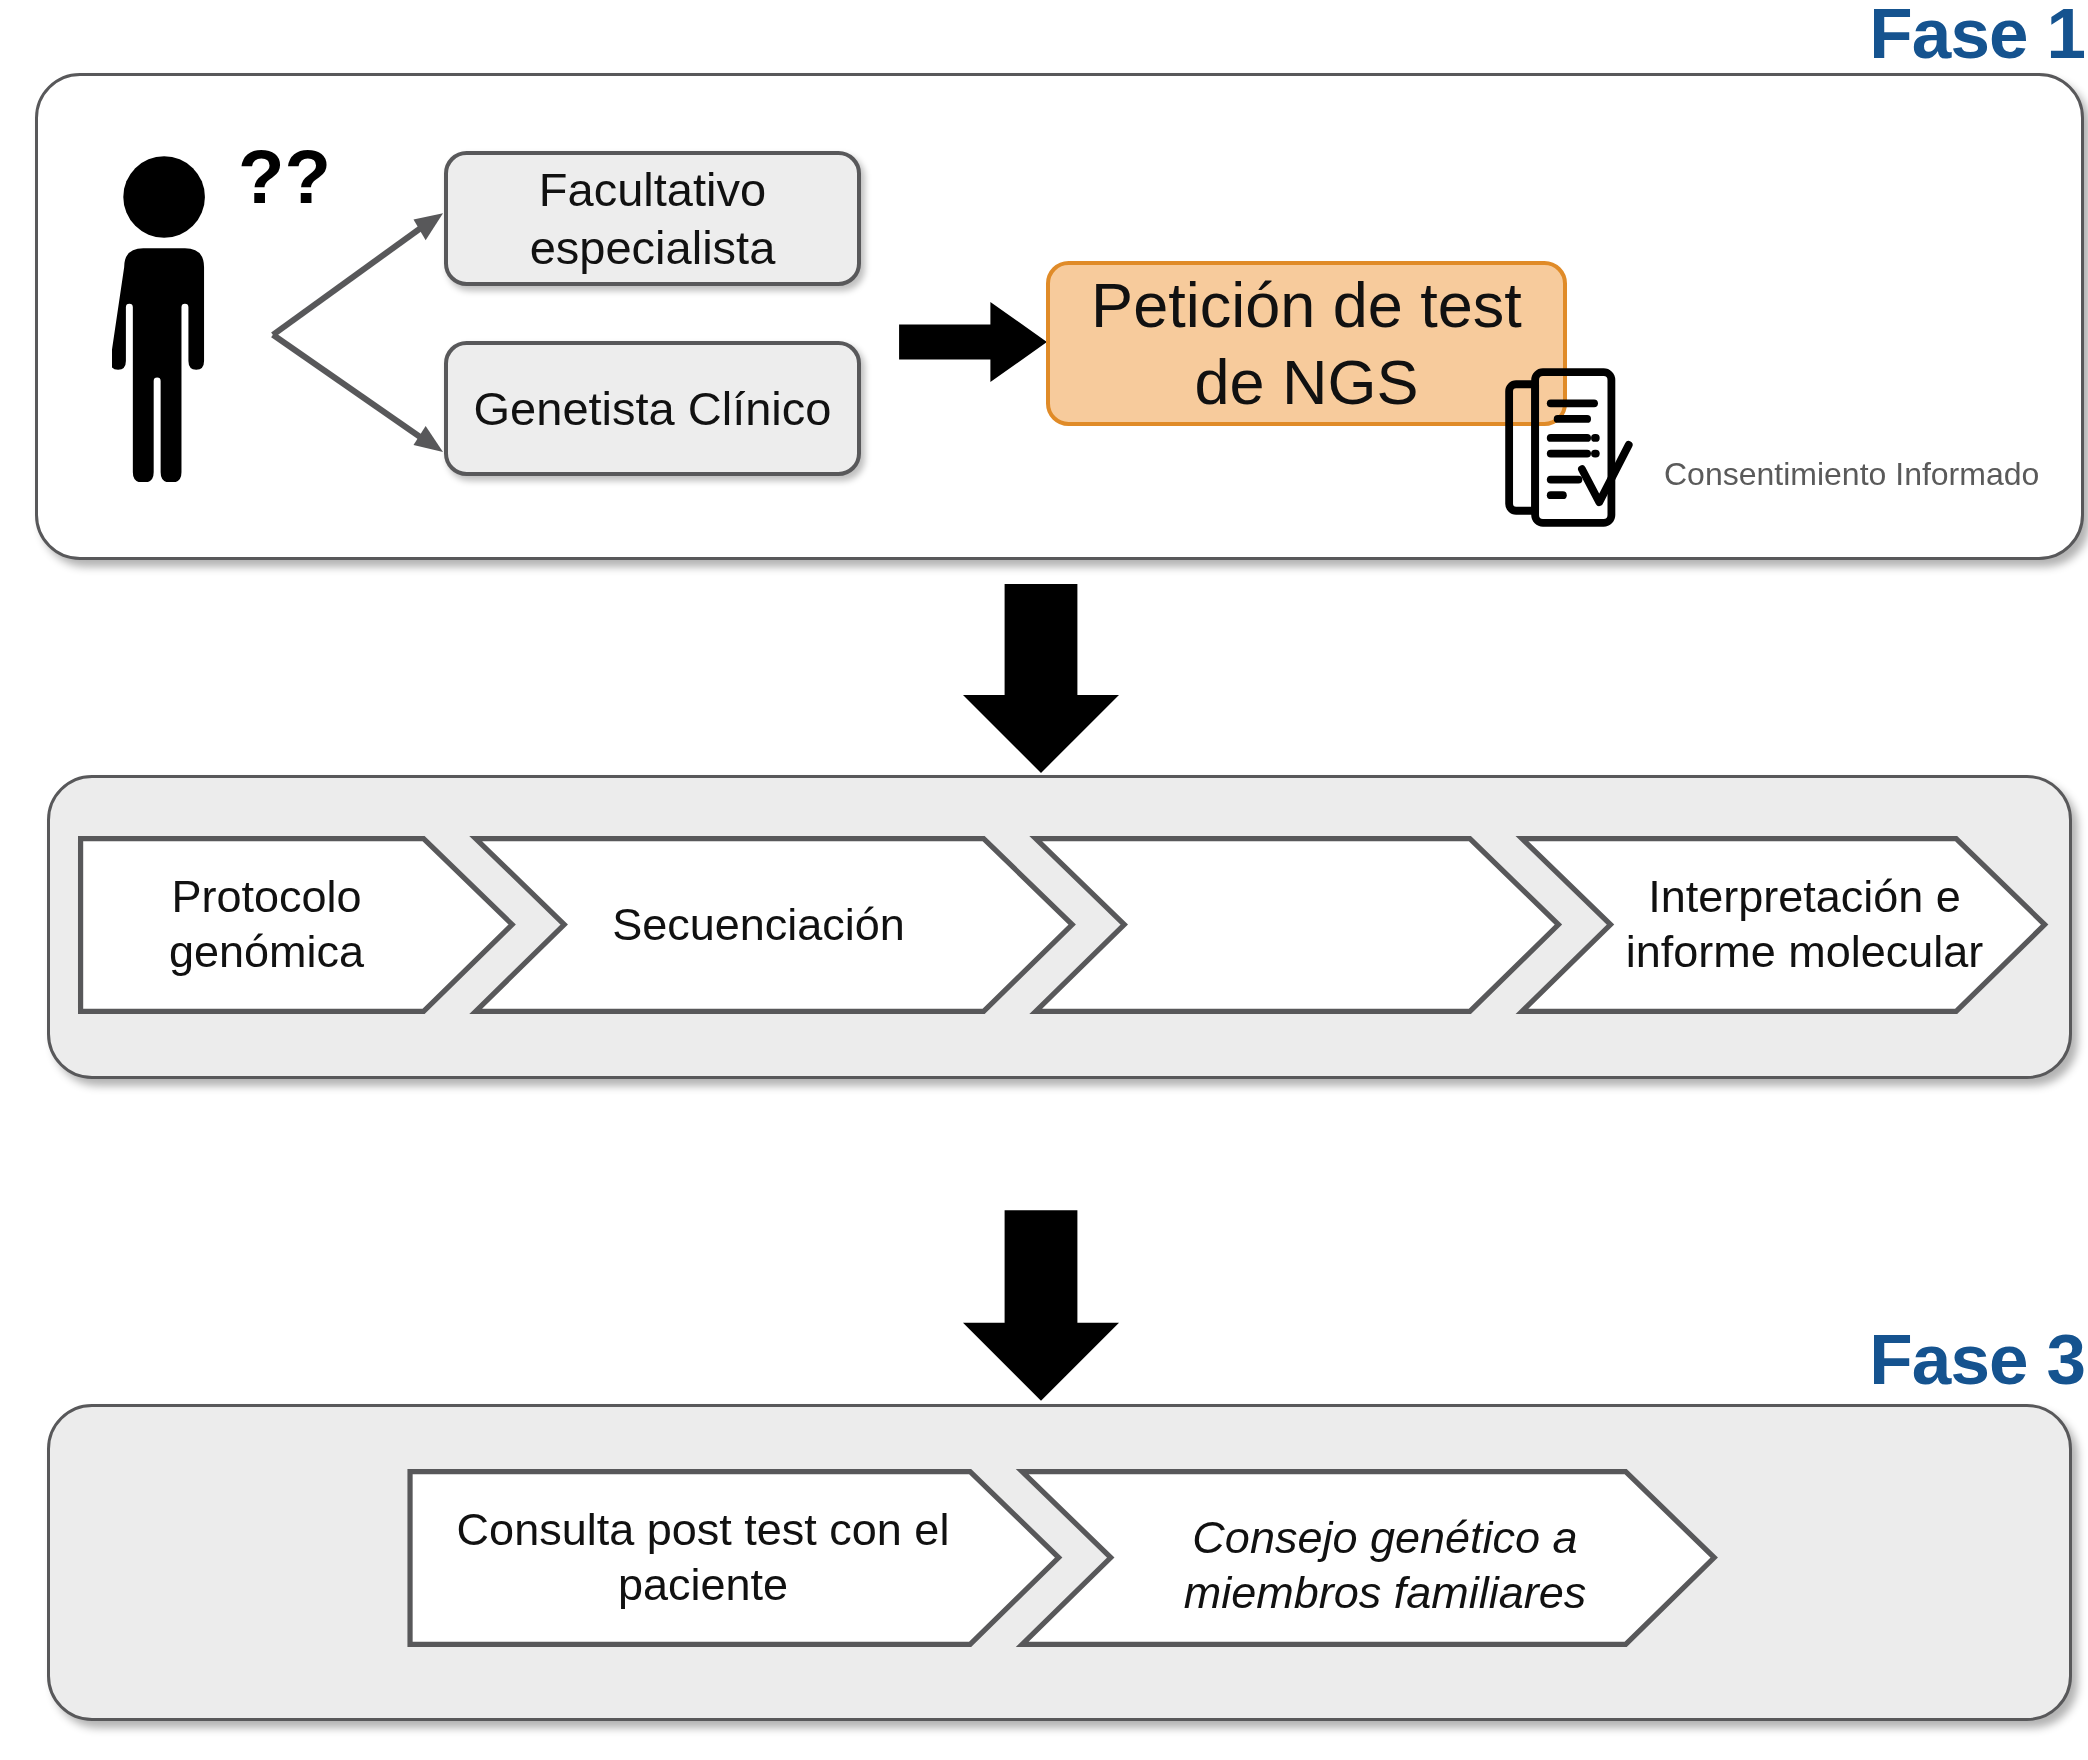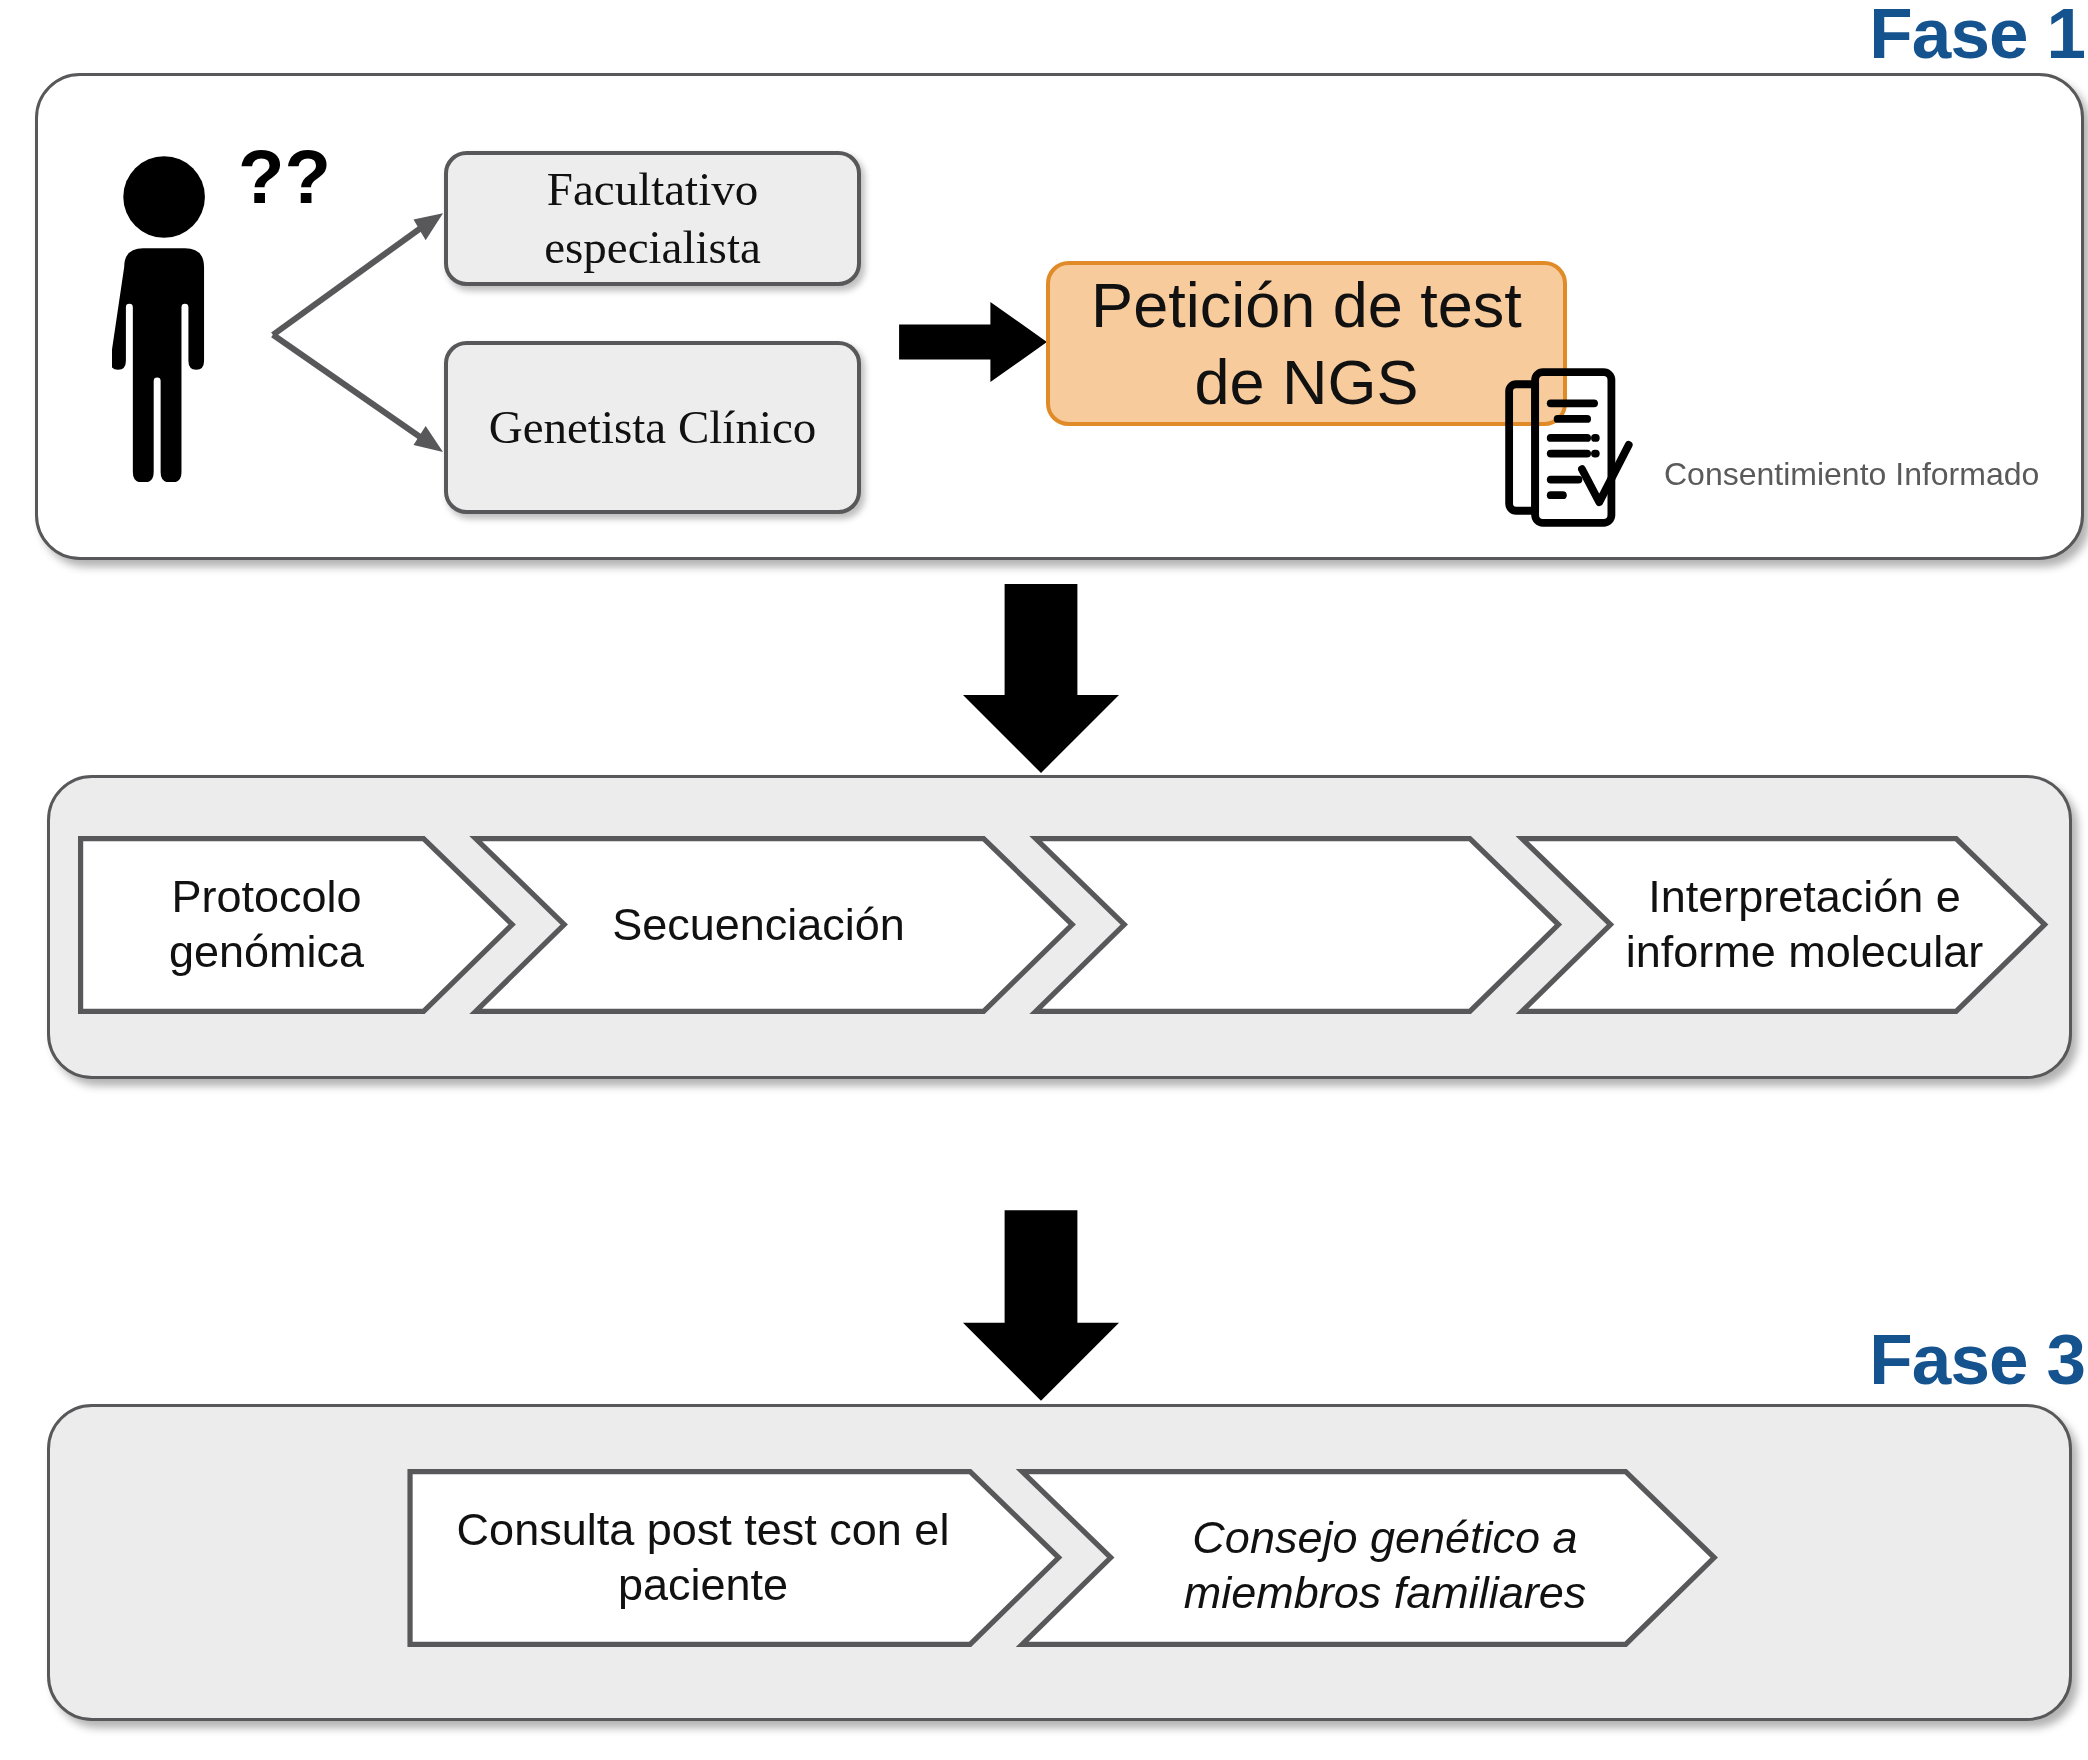--- a/index.html
+++ b/index.html
@@ -54,24 +54,23 @@
     border:4.3px solid #58585A;
     border-radius:22.6px;
     box-sizing:border-box;
     display:flex;align-items:center;justify-content:center;
     text-align:center;
     font-size:47px;
     line-height:1.22;
     color:#111;
     box-shadow:3.5px 4.3px 6px rgba(0,0,0,.25);
     padding:0 14px;
-    font-family:Liberation Serif, serif;
   }
   #role-especialista{left:428px;top:151px;width:417px;height:135px;}
-  #role-genetista{left:428px;top:341px;width:417px;height:173px;}
+  #role-genetista{left:428px;top:341px;width:417px;height:135px;}
 
   
   #ngs-box{
     position:absolute;left:1030px;top:261px;width:521px;height:165px;
     background:#F7CB9C;
     border:4.3px solid #E08B28;
     border-radius:22.6px;
     box-sizing:border-box;
     display:flex;align-items:center;justify-content:center;
     text-align:center;

